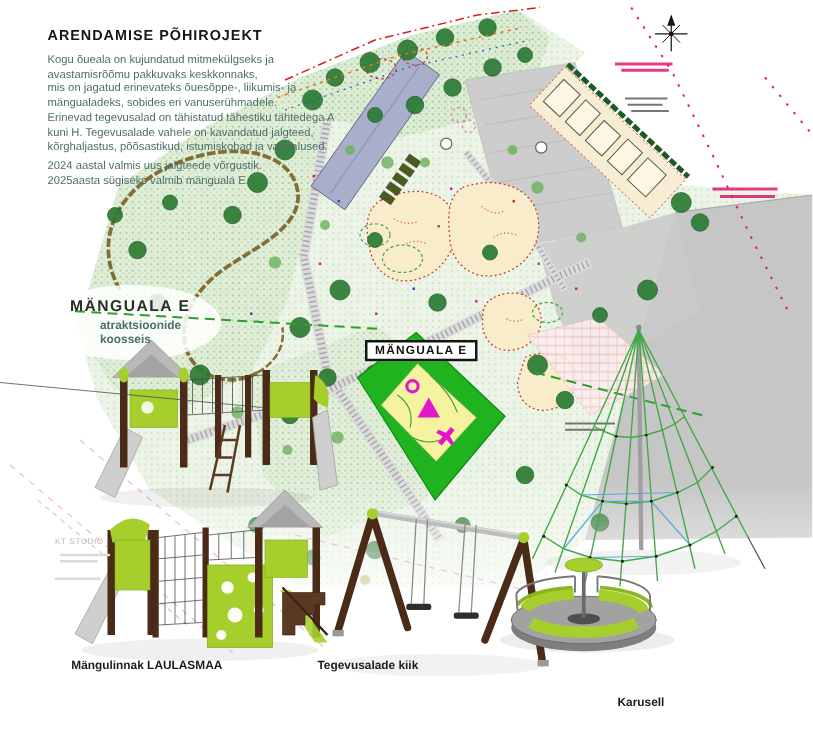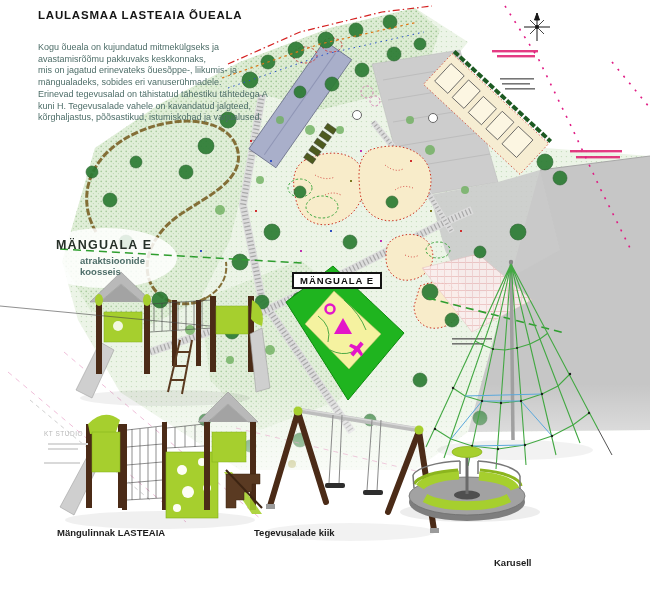--- a/index.html
+++ b/index.html
@@ -415,36 +415,38 @@
       <line x1="413" y1="475" x2="414" y2="488"></line>
           <line x1="460" y1="461" x2="460" y2="474"></line>
       <line x1="478" y1="461" x2="478" y2="474"></line>
           <line x1="520" y1="476" x2="520" y2="489"></line>
     </g>
     <line x1="467" y1="452" x2="467" y2="494" stroke="#6a6a6a" stroke-width="3"></line>
     <ellipse cx="467" cy="452" rx="15" ry="5.5" style="fill:var(--lime)" stroke="#8cb51e" stroke-width=".8"></ellipse>
   </g>
 </svg>
 
-<div class="txt title" style="left:38px;top:9px;">LAULASMAA LASTEAIA ÕUEALA</div>
+<div class="txt title" style="left:38px;top:23px;">ARENDAMISE PÕHIROJEKT</div>
 <div class="txt para" style="left:38px;top:89px;">Erinevad tegevusalad on tähistatud tähestiku tähtedega A
 kuni H. Tegevusalade vahele on kavandatud jalgteed,
 kõrghaljastus, põõsastikud, istumiskohad ja varjualused.</div>
 <div class="txt para" style="left:38px;top:42px;">Kogu õueala on kujundatud mitmekülgseks ja
 avastamisrõõmu pakkuvaks keskkonnaks,
 mis on jagatud erinevateks õuesõppe-, liikumis- ja
 mängualadeks, sobides eri vanuserühmadele.</div>
+<div class="txt para" style="left:38px;top:127px;">2024 aastal valmis uus jalgteede võrgustik.
+2025aasta sügiseks valmib mänguala E.</div>
 
 <div class="txt h-zone" style="left:56px;top:238px;">MÄNGUALA E</div>
 <div class="txt sub-zone" style="left:56px;top:255px;margin-left:24px;">atraktsioonide
 koosseis</div>
 
 <div class="zone-box">MÄNGUALA E</div>
 
-<div class="txt eq-label" style="left:57px;top:527px;">Mängulinnak LASTEAIA</div>
+<div class="txt eq-label" style="left:57px;top:527px;">Mängulinnak LAULASMAA</div>
 <div class="txt eq-label" style="left:254px;top:527px;">Tegevusalade kiik</div>
 <div class="txt eq-label" style="left:494px;top:527px;margin-top:30px;">Karusell</div>
 
 <div class="txt watermark" style="left:44px;top:430px;">KT STUDIO</div>
 <div class="wm-bar" style="left:48px;top:443px;width:40px;"></div>
 <div class="wm-bar" style="left:48px;top:448px;width:30px;"></div>
 <div class="wm-bar" style="left:44px;top:462px;width:36px;"></div>
 
 </div>
 

